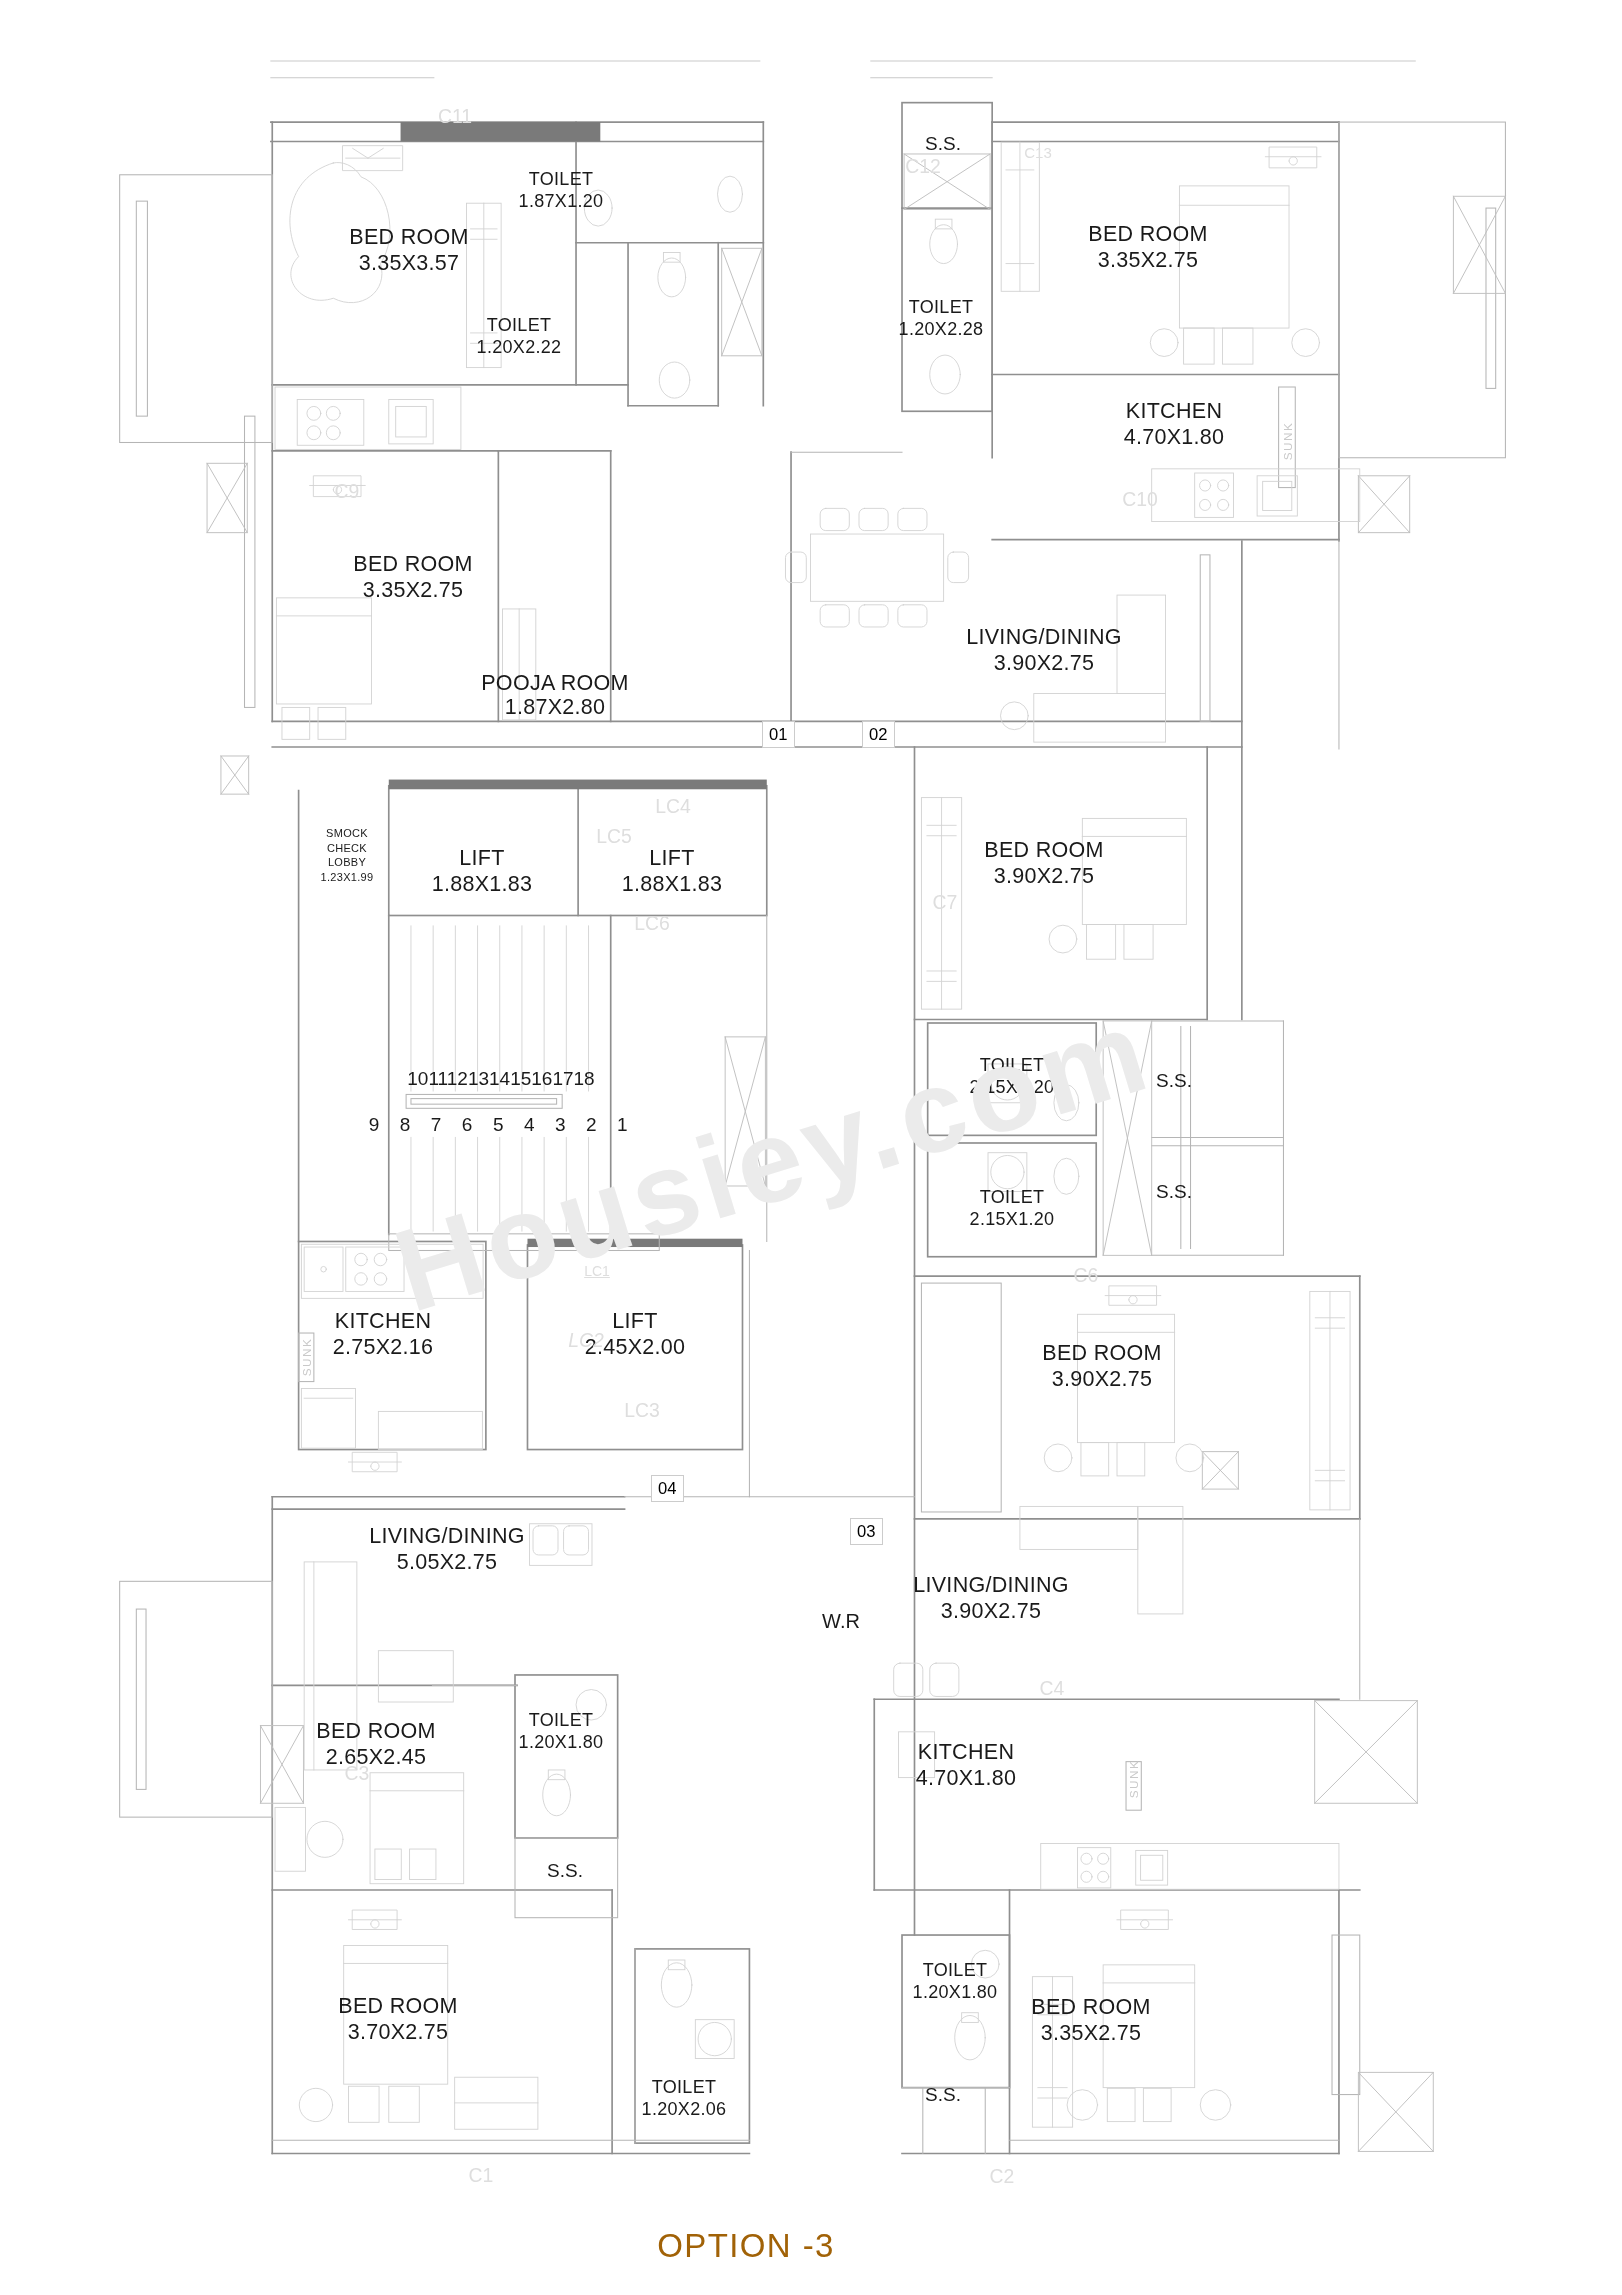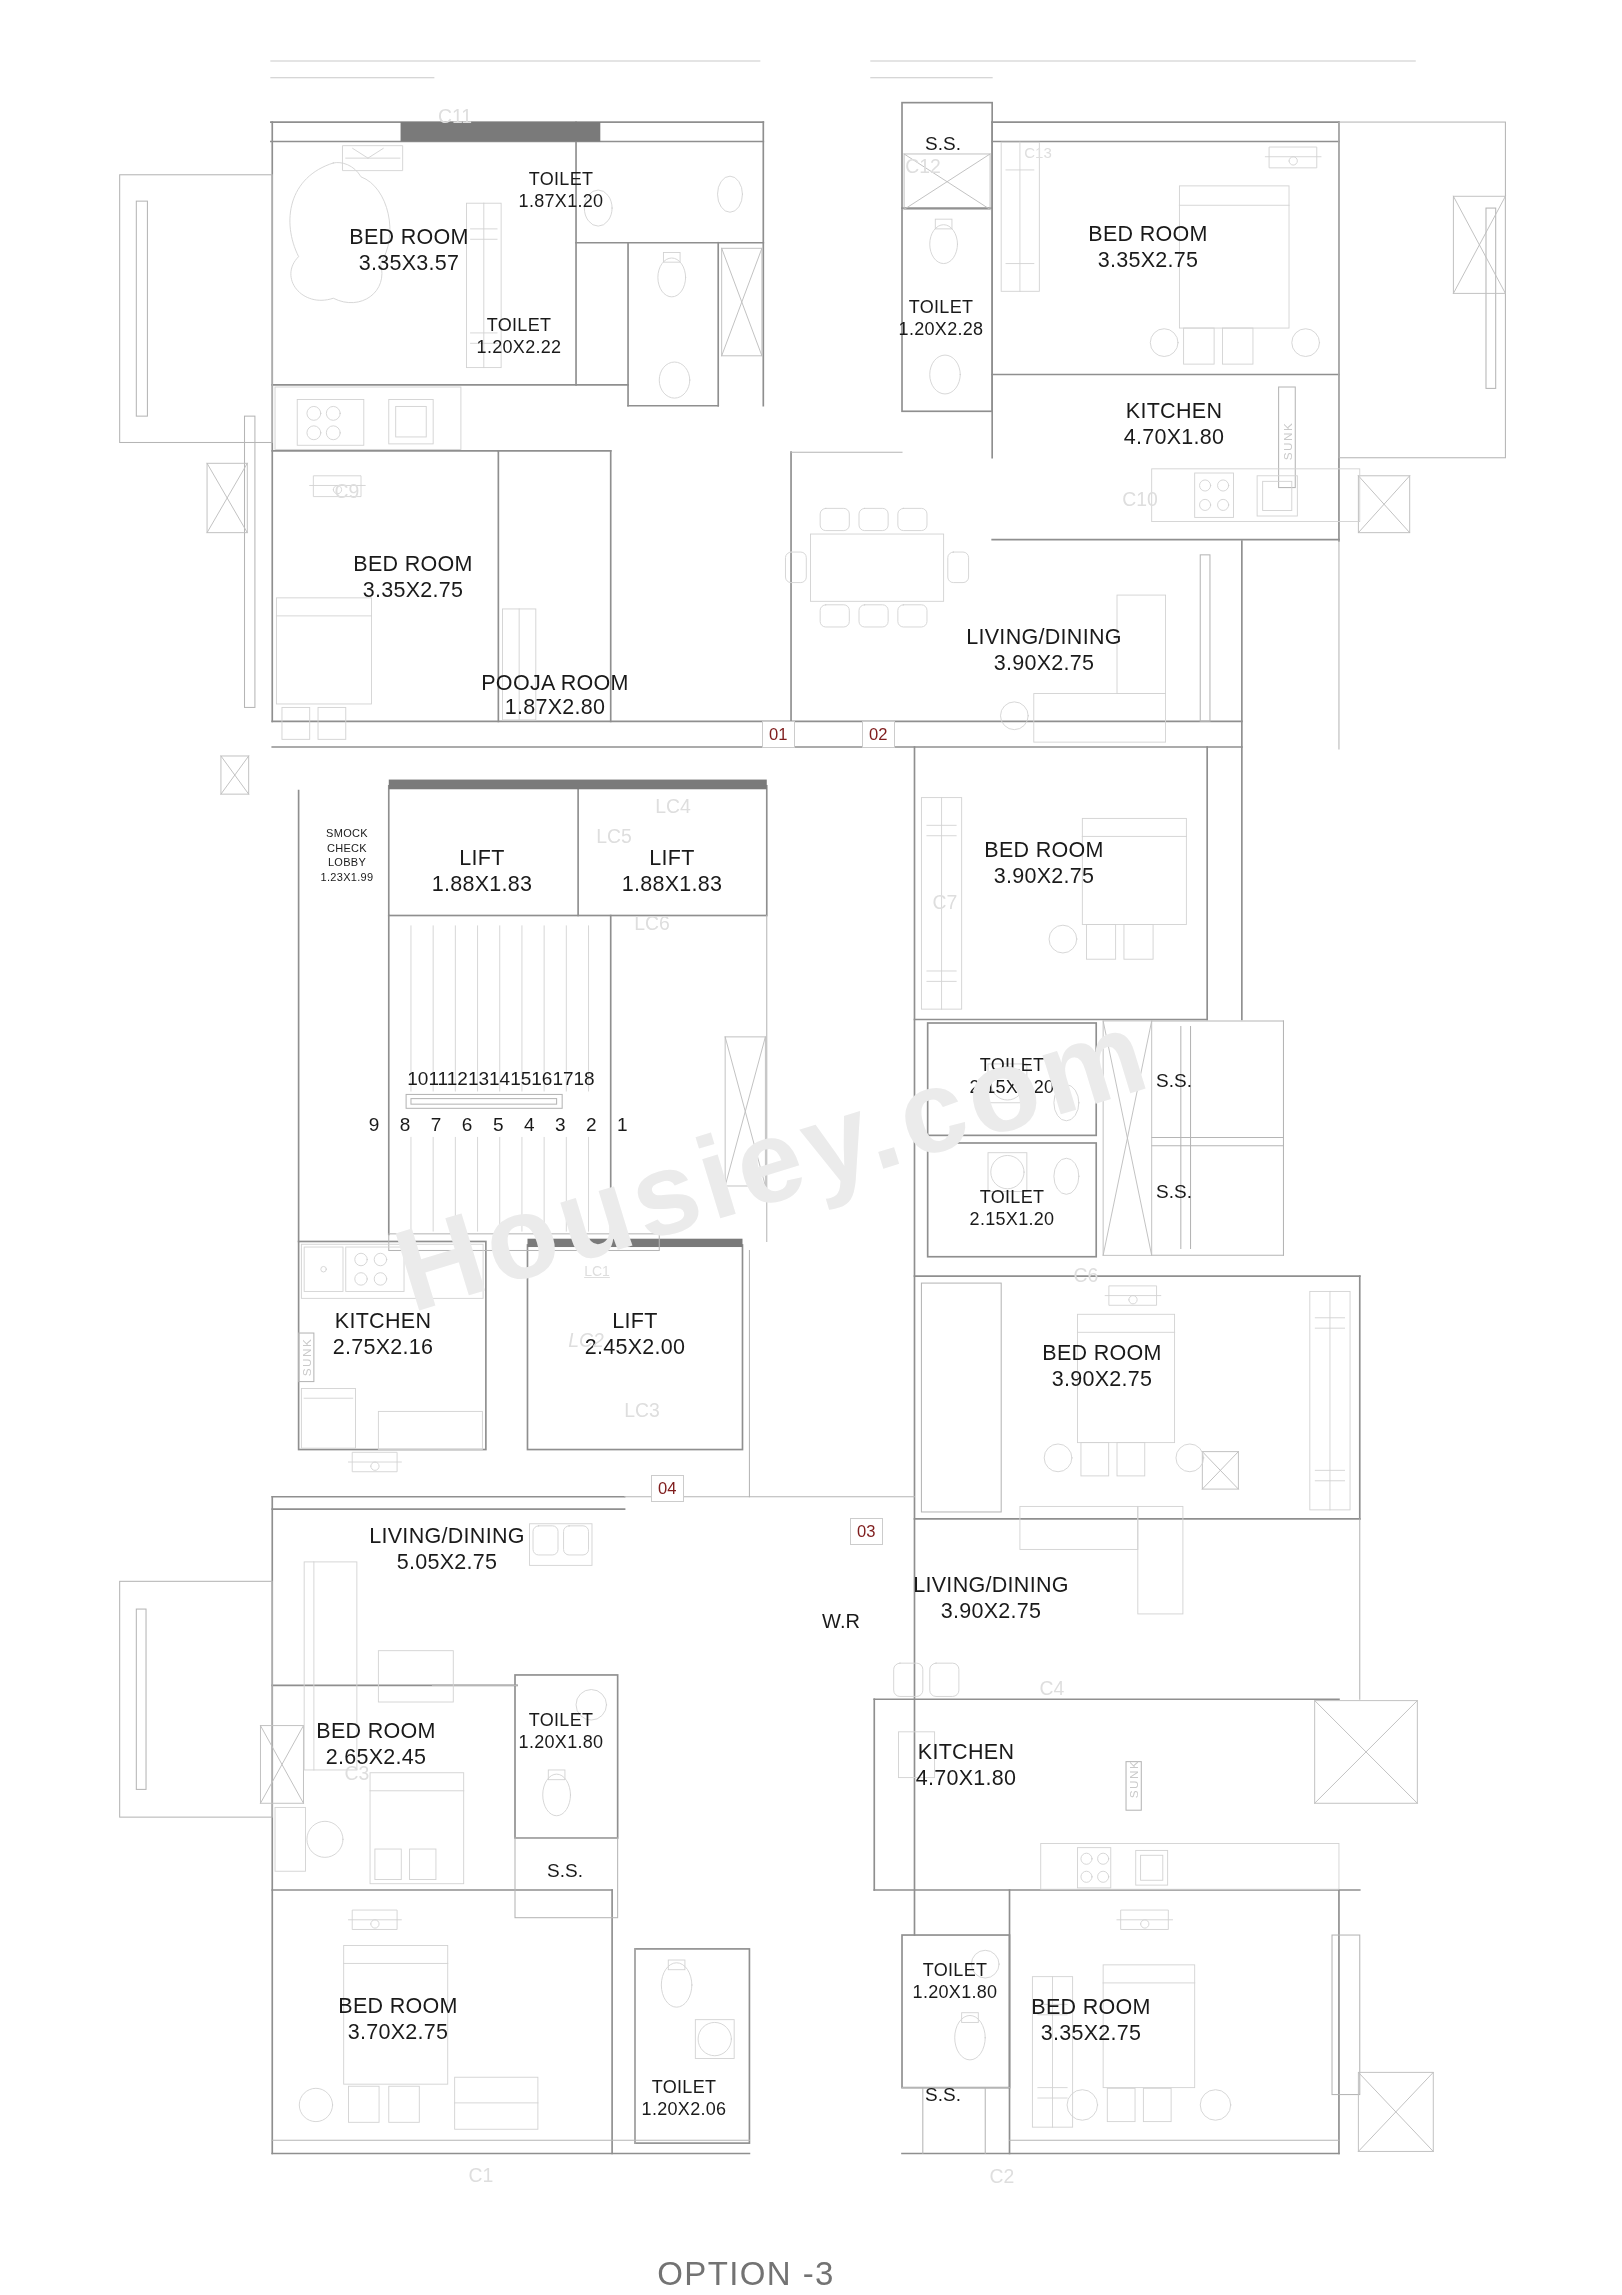--- a/index.html
+++ b/index.html
@@ -3,29 +3,29 @@
 <meta charset="utf-8">
 <style>
   html,body{margin:0;padding:0;background:#ffffff;}
   #canvas{position:relative;width:1623px;height:2295px;background:#ffffff;overflow:hidden;
           font-family:"Liberation Sans", sans-serif;}
   #plan-svg{position:absolute;left:0;top:0;}
   .lbl{position:absolute;transform:translate(-50%,-50%);text-align:center;white-space:nowrap;
        color:#1a1a1a;}
   .room{letter-spacing:0.3px;}
   .faint{color:#dedede;}
-  .marker{position:absolute;border:1px solid #cccccc;color:#7f1d1d;display:flex;
+  .marker{position:absolute;border:1px solid #cccccc;color:#000000;display:flex;
           align-items:center;justify-content:center;background:#fff;}
   .sunk{color:#c9c9c9;letter-spacing:1.4px;}
   .rot{transform:translate(-50%,-50%) rotate(-90deg);}
   #watermark{position:absolute;transform:translate(-50%,-50%) rotate(-17deg);
              font-size:117px;font-weight:bold;letter-spacing:5.5px;color:#ebebeb;
              white-space:nowrap;}
-  #title{position:absolute;transform:translate(-50%,-50%);font-size:33px;color:#737373;
-         letter-spacing:1.4px;margin-top:28px;}
+  #title{position:absolute;transform:translate(-50%,-50%);font-size:33px;color:#a16207;
+         letter-spacing:1.4px;}
 </style>
 </head>
 <body>
 
 <div id="canvas">
 
 <svg id="plan-svg" width="1623" height="2295" viewBox="0 0 2339 3309">
   <g stroke-linecap="square" fill="none">
 
     <g stroke="#c9c9c9" stroke-width="1.5">

